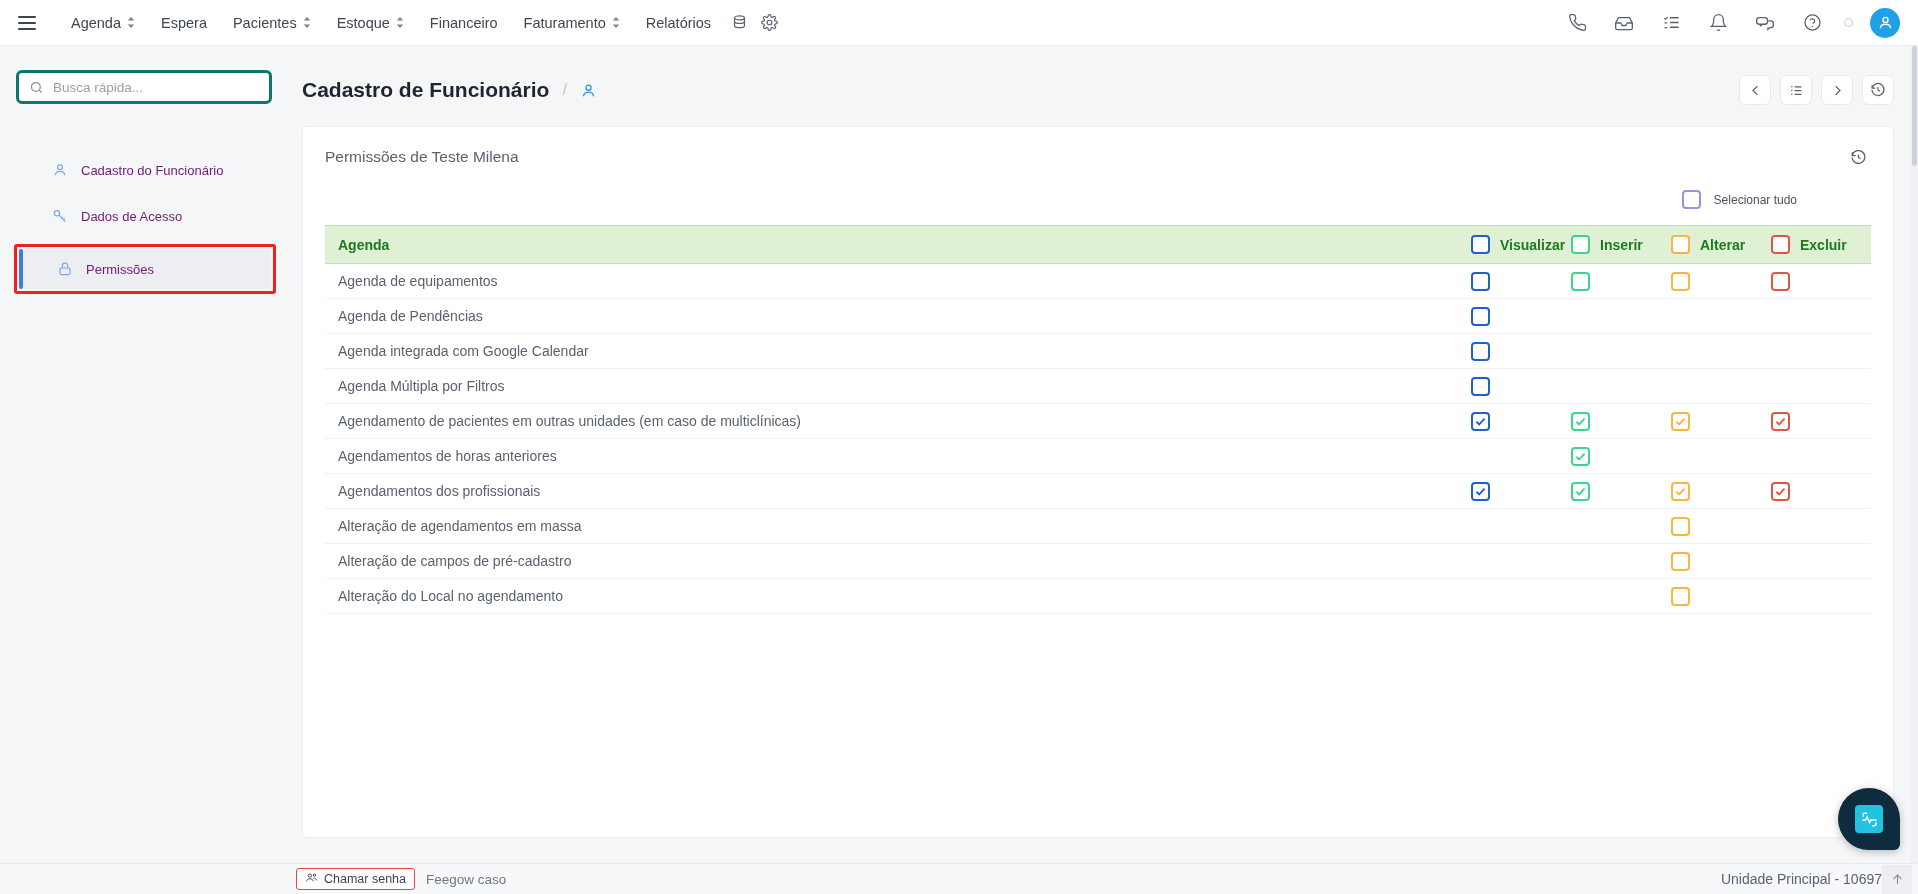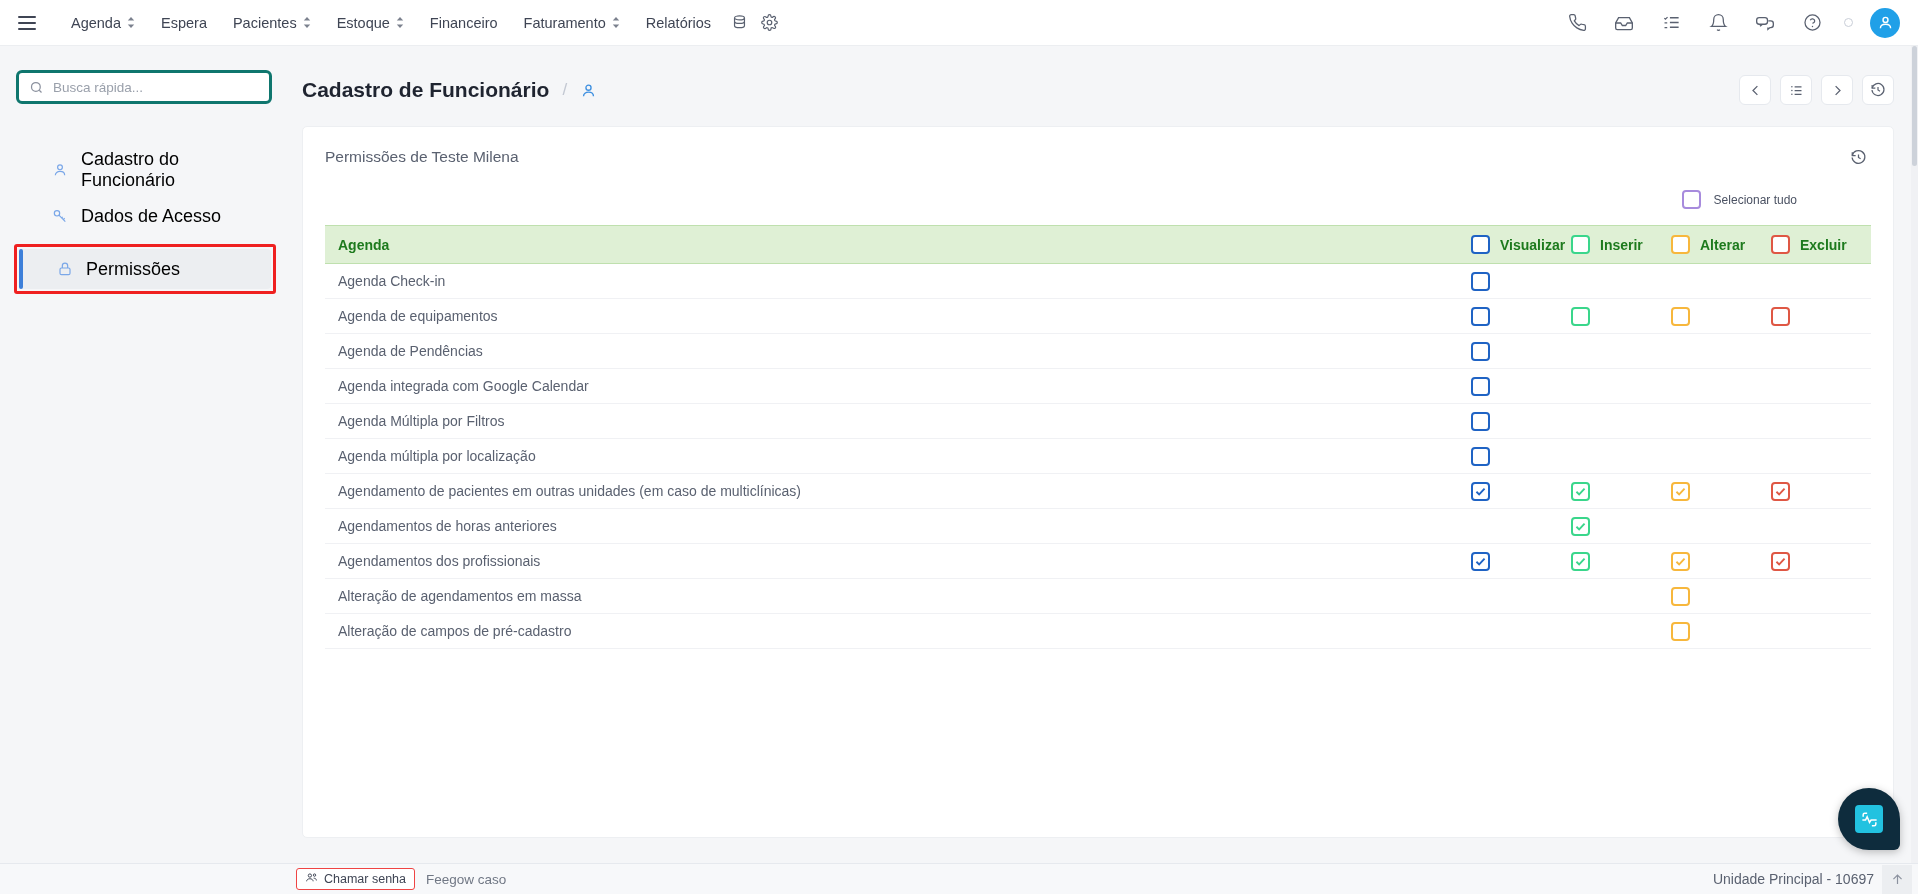--- a/index.html
+++ b/index.html
@@ -97,22 +97,22 @@
     width: 100%;
     background: transparent;
   }
   .search-wrap input::placeholder { color: #9aa0ab; }
 
   .side-menu { margin-top: 46px; }
   .side-item {
     display: flex; align-items: center; gap: 13px;
     height: 40px;
     padding: 0 0 0 38px;
-    font-size: 18px;
-    color: #000000;
+    font-size: 13px;
+    color: #701a75;
     cursor: pointer;
     position: relative;
   }
   .side-item .side-ic { color: #7aa7e8; display:flex; }
   .side-item.active {
     background: #eceef1;
     border-radius: 4px;
   }
   .side-item.active::before {
     content: "";
@@ -254,21 +254,21 @@
     border: 1px solid #ef4444;
     border-radius: 3px;
     height: 22px;
     padding: 0 8px;
     font-size: 12.5px;
     color: #3f4554;
     cursor: pointer;
     margin-left: 6px;
   }
   .footer-app { font-size: 13.5px; color: #707784; margin-left: 11px; }
-  .footer-right { margin-left: auto; display:flex; align-items:center; gap: 8px; padding-right: 6px; }
+  .footer-right { margin-left: auto; display:flex; align-items:center; gap: 0; padding-right: 6px; }
   .unit-label { font-size: 14px; color: #5a6170; }
   .scroll-top {
     width: 30px; height: 29px;
     background: #eceef1;
     display:flex; align-items:center; justify-content:center;
     color: #8b919e; cursor: pointer;
   }
 
   
   .fab {
@@ -565,203 +565,192 @@
                 <span class="cb red">
                   
                 </span>
                 <span>Excluir</span>
               </div>
             </th>
           </tr>
         </thead>
         <tbody id="perm-body">
             <tr>
-              <td class="name-col">Agenda Check-in</td>
+              <td class="name-col">Agenda de equipamentos</td>
               <td class="col-perm">
                 <div class="cell-cb">
                   <span class="cb blue"></span>
                 </div>
               </td>
-              <td class="col-perm"></td>
-              <td class="col-perm"></td>
-              <td class="col-perm"></td>
-            </tr>
-            <tr>
-              <td class="name-col">Agenda de equipamentos</td>
+              <td class="col-perm">
+                <div class="cell-cb">
+                  <span class="cb green"></span>
+                </div>
+              </td>
+              <td class="col-perm">
+                <div class="cell-cb">
+                  <span class="cb amber"></span>
+                </div>
+              </td>
+              <td class="col-perm">
+                <div class="cell-cb">
+                  <span class="cb red"></span>
+                </div>
+              </td>
+            </tr>
+            <tr>
+              <td class="name-col">Agenda de Pendências</td>
               <td class="col-perm">
                 <div class="cell-cb">
                   <span class="cb blue"></span>
                 </div>
               </td>
-              <td class="col-perm">
-                <div class="cell-cb">
-                  <span class="cb green"></span>
-                </div>
-              </td>
+              <td class="col-perm"></td>
+              <td class="col-perm"></td>
+              <td class="col-perm"></td>
+            </tr>
+            <tr>
+              <td class="name-col">Agenda integrada com Google Calendar</td>
+              <td class="col-perm">
+                <div class="cell-cb">
+                  <span class="cb blue"></span>
+                </div>
+              </td>
+              <td class="col-perm"></td>
+              <td class="col-perm"></td>
+              <td class="col-perm"></td>
+            </tr>
+            <tr>
+              <td class="name-col">Agenda Múltipla por Filtros</td>
+              <td class="col-perm">
+                <div class="cell-cb">
+                  <span class="cb blue"></span>
+                </div>
+              </td>
+              <td class="col-perm"></td>
+              <td class="col-perm"></td>
+              <td class="col-perm"></td>
+            </tr>
+            <tr>
+              <td class="name-col">Agendamento de pacientes em outras unidades (em caso de multiclínicas)</td>
+              <td class="col-perm">
+                <div class="cell-cb">
+                  <span class="cb blue checked">
+                    <svg width="13" height="13" viewBox="0 0 24 24" fill="none" stroke="currentColor" stroke-width="3.4">
+                      <path d="M4.5 12.5l5 5 10-11"></path>
+                    </svg>
+                  </span>
+                </div>
+              </td>
+              <td class="col-perm">
+                <div class="cell-cb">
+                  <span class="cb green checked">
+                    <svg width="13" height="13" viewBox="0 0 24 24" fill="none" stroke="currentColor" stroke-width="3.4">
+                      <path d="M4.5 12.5l5 5 10-11"></path>
+                    </svg>
+                  </span>
+                </div>
+              </td>
+              <td class="col-perm">
+                <div class="cell-cb">
+                  <span class="cb amber checked">
+                    <svg width="13" height="13" viewBox="0 0 24 24" fill="none" stroke="currentColor" stroke-width="3.4">
+                      <path d="M4.5 12.5l5 5 10-11"></path>
+                    </svg>
+                  </span>
+                </div>
+              </td>
+              <td class="col-perm">
+                <div class="cell-cb">
+                  <span class="cb red checked">
+                    <svg width="13" height="13" viewBox="0 0 24 24" fill="none" stroke="currentColor" stroke-width="3.4">
+                      <path d="M4.5 12.5l5 5 10-11"></path>
+                    </svg>
+                  </span>
+                </div>
+              </td>
+            </tr>
+            <tr>
+              <td class="name-col">Agendamentos de horas anteriores</td>
+              <td class="col-perm"></td>
+              <td class="col-perm">
+                <div class="cell-cb">
+                  <span class="cb green checked">
+                    <svg width="13" height="13" viewBox="0 0 24 24" fill="none" stroke="currentColor" stroke-width="3.4">
+                      <path d="M4.5 12.5l5 5 10-11"></path>
+                    </svg>
+                  </span>
+                </div>
+              </td>
+              <td class="col-perm"></td>
+              <td class="col-perm"></td>
+            </tr>
+            <tr>
+              <td class="name-col">Agendamentos dos profissionais</td>
+              <td class="col-perm">
+                <div class="cell-cb">
+                  <span class="cb blue checked">
+                    <svg width="13" height="13" viewBox="0 0 24 24" fill="none" stroke="currentColor" stroke-width="3.4">
+                      <path d="M4.5 12.5l5 5 10-11"></path>
+                    </svg>
+                  </span>
+                </div>
+              </td>
+              <td class="col-perm">
+                <div class="cell-cb">
+                  <span class="cb green checked">
+                    <svg width="13" height="13" viewBox="0 0 24 24" fill="none" stroke="currentColor" stroke-width="3.4">
+                      <path d="M4.5 12.5l5 5 10-11"></path>
+                    </svg>
+                  </span>
+                </div>
+              </td>
+              <td class="col-perm">
+                <div class="cell-cb">
+                  <span class="cb amber checked">
+                    <svg width="13" height="13" viewBox="0 0 24 24" fill="none" stroke="currentColor" stroke-width="3.4">
+                      <path d="M4.5 12.5l5 5 10-11"></path>
+                    </svg>
+                  </span>
+                </div>
+              </td>
+              <td class="col-perm">
+                <div class="cell-cb">
+                  <span class="cb red checked">
+                    <svg width="13" height="13" viewBox="0 0 24 24" fill="none" stroke="currentColor" stroke-width="3.4">
+                      <path d="M4.5 12.5l5 5 10-11"></path>
+                    </svg>
+                  </span>
+                </div>
+              </td>
+            </tr>
+            <tr>
+              <td class="name-col">Alteração de agendamentos em massa</td>
+              <td class="col-perm"></td>
+              <td class="col-perm"></td>
               <td class="col-perm">
                 <div class="cell-cb">
                   <span class="cb amber"></span>
                 </div>
               </td>
-              <td class="col-perm">
-                <div class="cell-cb">
-                  <span class="cb red"></span>
-                </div>
-              </td>
-            </tr>
-            <tr>
-              <td class="name-col">Agenda de Pendências</td>
-              <td class="col-perm">
-                <div class="cell-cb">
-                  <span class="cb blue"></span>
-                </div>
-              </td>
-              <td class="col-perm"></td>
-              <td class="col-perm"></td>
-              <td class="col-perm"></td>
-            </tr>
-            <tr>
-              <td class="name-col">Agenda integrada com Google Calendar</td>
-              <td class="col-perm">
-                <div class="cell-cb">
-                  <span class="cb blue"></span>
-                </div>
-              </td>
-              <td class="col-perm"></td>
-              <td class="col-perm"></td>
-              <td class="col-perm"></td>
-            </tr>
-            <tr>
-              <td class="name-col">Agenda Múltipla por Filtros</td>
-              <td class="col-perm">
-                <div class="cell-cb">
-                  <span class="cb blue"></span>
-                </div>
-              </td>
-              <td class="col-perm"></td>
-              <td class="col-perm"></td>
-              <td class="col-perm"></td>
-            </tr>
-            <tr>
-              <td class="name-col">Agenda múltipla por localização</td>
-              <td class="col-perm">
-                <div class="cell-cb">
-                  <span class="cb blue"></span>
-                </div>
-              </td>
-              <td class="col-perm"></td>
-              <td class="col-perm"></td>
-              <td class="col-perm"></td>
-            </tr>
-            <tr>
-              <td class="name-col">Agendamento de pacientes em outras unidades (em caso de multiclínicas)</td>
-              <td class="col-perm">
-                <div class="cell-cb">
-                  <span class="cb blue checked">
-                    <svg width="13" height="13" viewBox="0 0 24 24" fill="none" stroke="currentColor" stroke-width="3.4">
-                      <path d="M4.5 12.5l5 5 10-11"></path>
-                    </svg>
-                  </span>
-                </div>
-              </td>
-              <td class="col-perm">
-                <div class="cell-cb">
-                  <span class="cb green checked">
-                    <svg width="13" height="13" viewBox="0 0 24 24" fill="none" stroke="currentColor" stroke-width="3.4">
-                      <path d="M4.5 12.5l5 5 10-11"></path>
-                    </svg>
-                  </span>
-                </div>
-              </td>
-              <td class="col-perm">
-                <div class="cell-cb">
-                  <span class="cb amber checked">
-                    <svg width="13" height="13" viewBox="0 0 24 24" fill="none" stroke="currentColor" stroke-width="3.4">
-                      <path d="M4.5 12.5l5 5 10-11"></path>
-                    </svg>
-                  </span>
-                </div>
-              </td>
-              <td class="col-perm">
-                <div class="cell-cb">
-                  <span class="cb red checked">
-                    <svg width="13" height="13" viewBox="0 0 24 24" fill="none" stroke="currentColor" stroke-width="3.4">
-                      <path d="M4.5 12.5l5 5 10-11"></path>
-                    </svg>
-                  </span>
-                </div>
-              </td>
-            </tr>
-            <tr>
-              <td class="name-col">Agendamentos de horas anteriores</td>
-              <td class="col-perm"></td>
-              <td class="col-perm">
-                <div class="cell-cb">
-                  <span class="cb green checked">
-                    <svg width="13" height="13" viewBox="0 0 24 24" fill="none" stroke="currentColor" stroke-width="3.4">
-                      <path d="M4.5 12.5l5 5 10-11"></path>
-                    </svg>
-                  </span>
-                </div>
-              </td>
-              <td class="col-perm"></td>
-              <td class="col-perm"></td>
-            </tr>
-            <tr>
-              <td class="name-col">Agendamentos dos profissionais</td>
-              <td class="col-perm">
-                <div class="cell-cb">
-                  <span class="cb blue checked">
-                    <svg width="13" height="13" viewBox="0 0 24 24" fill="none" stroke="currentColor" stroke-width="3.4">
-                      <path d="M4.5 12.5l5 5 10-11"></path>
-                    </svg>
-                  </span>
-                </div>
-              </td>
-              <td class="col-perm">
-                <div class="cell-cb">
-                  <span class="cb green checked">
-                    <svg width="13" height="13" viewBox="0 0 24 24" fill="none" stroke="currentColor" stroke-width="3.4">
-                      <path d="M4.5 12.5l5 5 10-11"></path>
-                    </svg>
-                  </span>
-                </div>
-              </td>
-              <td class="col-perm">
-                <div class="cell-cb">
-                  <span class="cb amber checked">
-                    <svg width="13" height="13" viewBox="0 0 24 24" fill="none" stroke="currentColor" stroke-width="3.4">
-                      <path d="M4.5 12.5l5 5 10-11"></path>
-                    </svg>
-                  </span>
-                </div>
-              </td>
-              <td class="col-perm">
-                <div class="cell-cb">
-                  <span class="cb red checked">
-                    <svg width="13" height="13" viewBox="0 0 24 24" fill="none" stroke="currentColor" stroke-width="3.4">
-                      <path d="M4.5 12.5l5 5 10-11"></path>
-                    </svg>
-                  </span>
-                </div>
-              </td>
-            </tr>
-            <tr>
-              <td class="name-col">Alteração de agendamentos em massa</td>
+              <td class="col-perm"></td>
+            </tr>
+            <tr>
+              <td class="name-col">Alteração de campos de pré-cadastro</td>
               <td class="col-perm"></td>
               <td class="col-perm"></td>
               <td class="col-perm">
                 <div class="cell-cb">
                   <span class="cb amber"></span>
                 </div>
               </td>
               <td class="col-perm"></td>
             </tr>
             <tr>
-              <td class="name-col">Alteração de campos de pré-cadastro</td>
+              <td class="name-col">Alteração do Local no agendamento</td>
               <td class="col-perm"></td>
               <td class="col-perm"></td>
               <td class="col-perm">
                 <div class="cell-cb">
                   <span class="cb amber"></span>
                 </div>
               </td>
               <td class="col-perm"></td>
             </tr>
           </tbody>

